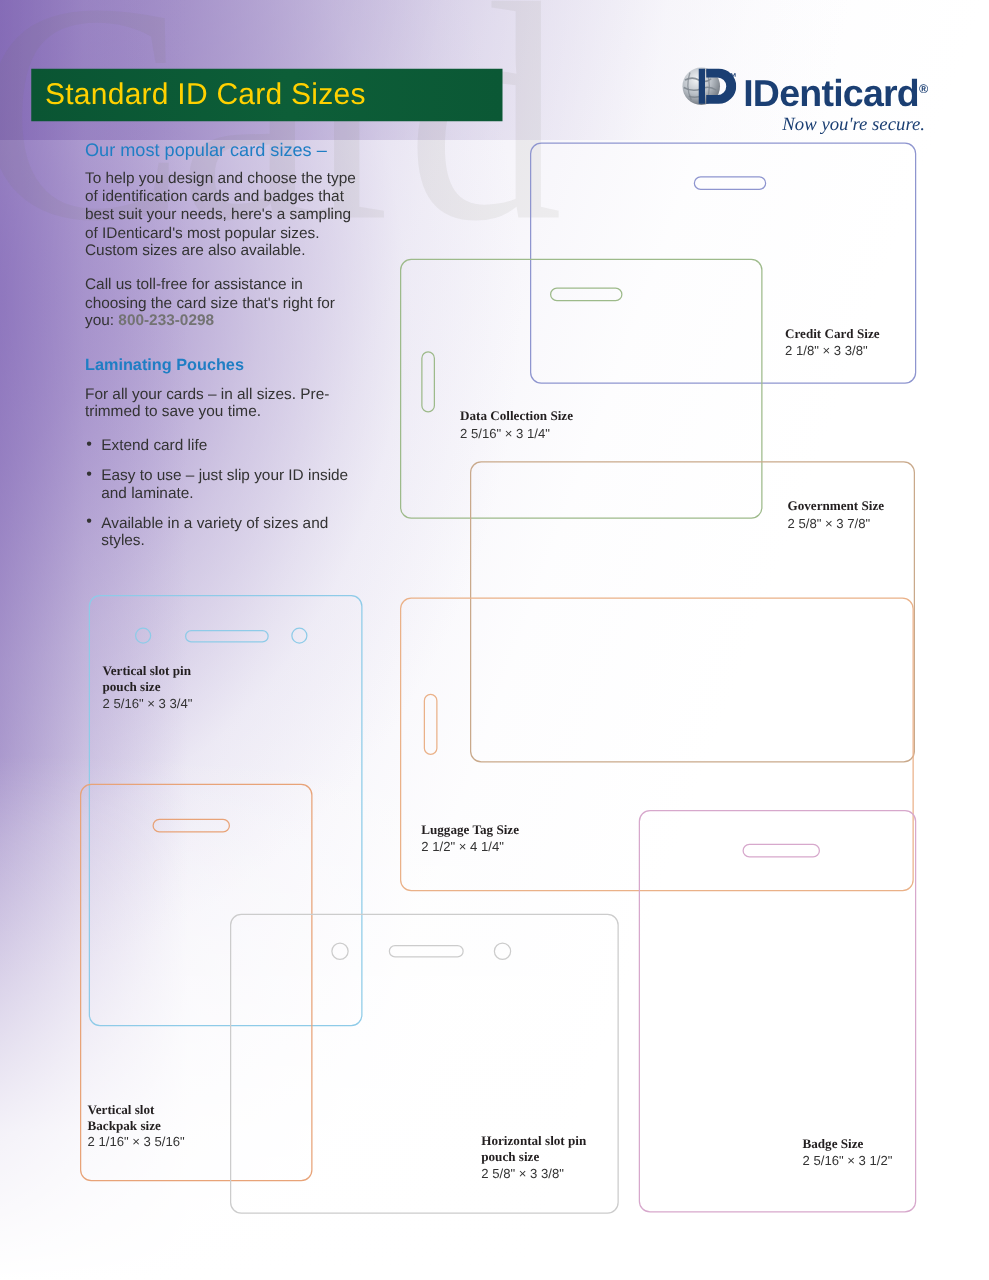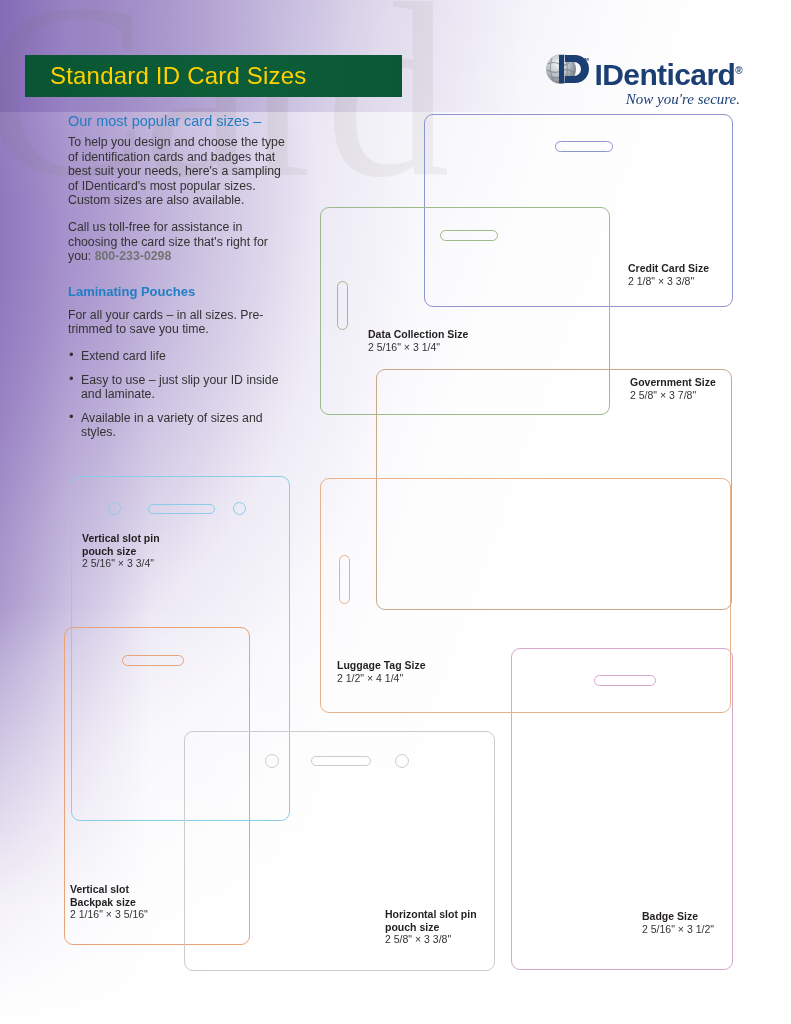--- a/index.html
+++ b/index.html
@@ -87,21 +87,21 @@
     left: 25px; top: 55px;
     width: 377px; height: 42px;
     background: linear-gradient(90deg,#0a5533 0%,#0d5e38 55%,#0b5835 100%);
     display: flex;
     align-items: center;
   }
   .banner-title {
     color: #ffd100;
     font-size: 24px;
     letter-spacing: 0.2px;
-    padding-left: 25px;
+    padding-left: 11px;
     font-weight: 400;
   }
 
   
   .logo {
     position: absolute;
     left: 520px; top: 52px;
     width: 222px;
     text-align: right;
   }
@@ -214,20 +214,21 @@
   .card-label {
     position: absolute;
     color: #231f20;
     white-space: nowrap;
   }
   .card-label .nm {
     font-size: 10.5px;
     font-weight: bold;
     line-height: 12.5px;
     display: block;
+    font-family: Liberation Serif, serif;
   }
   .card-label .dm {
     font-size: 10.5px;
     line-height: 13px;
     display: block;
     color: #333;
   }
 </style>
 </head>
 <body>
@@ -294,21 +295,21 @@
       </div>
       <div class="card" style="left: 320px; top: 207px; width: 290px; height: 208px; border-color: rgb(157, 186, 138);">
         <div class="slot vert" style="left: 16px; top: 73px; width: 11px; height: 49px; border-color: rgb(157, 186, 138);"></div>
         <div class="slot horiz" style="left: 119px; top: 22px; width: 58px; height: 11px; border-color: rgb(157, 186, 138);"></div>
       </div>
       <div class="card-label" style="left: 368px; top: 328px;">
         <span class="nm">Data Collection Size</span>
         <span class="dm">2 5/16" × 3 1/4"</span>
       </div>
       <div class="card" style="left: 376px; top: 369px; width: 356px; height: 241px; border-color: rgb(201, 169, 139);"></div>
-      <div class="card-label" style="left: 630px; top: 376px;">
+      <div class="card-label" style="left: 630px; top: 400px;">
         <span class="nm">Government Size</span>
         <span class="dm">2 5/8" × 3 7/8"</span>
       </div>
       <div class="card" style="left: 71px; top: 476px; width: 219px; height: 345px; border-color: rgb(142, 203, 232);">
         <div class="hole" style="left: 36px; top: 25px; width: 13px; height: 13px; border-color: rgb(142, 203, 232);"></div>
         <div class="slot horiz" style="left: 76px; top: 27px; width: 67px; height: 10px; border-color: rgb(142, 203, 232);"></div>
         <div class="hole" style="left: 161px; top: 25px; width: 13px; height: 13px; border-color: rgb(142, 203, 232);"></div>
       </div>
       <div class="card-label" style="left: 82px; top: 532px;">
         <span class="nm">Vertical slot pin</span>

